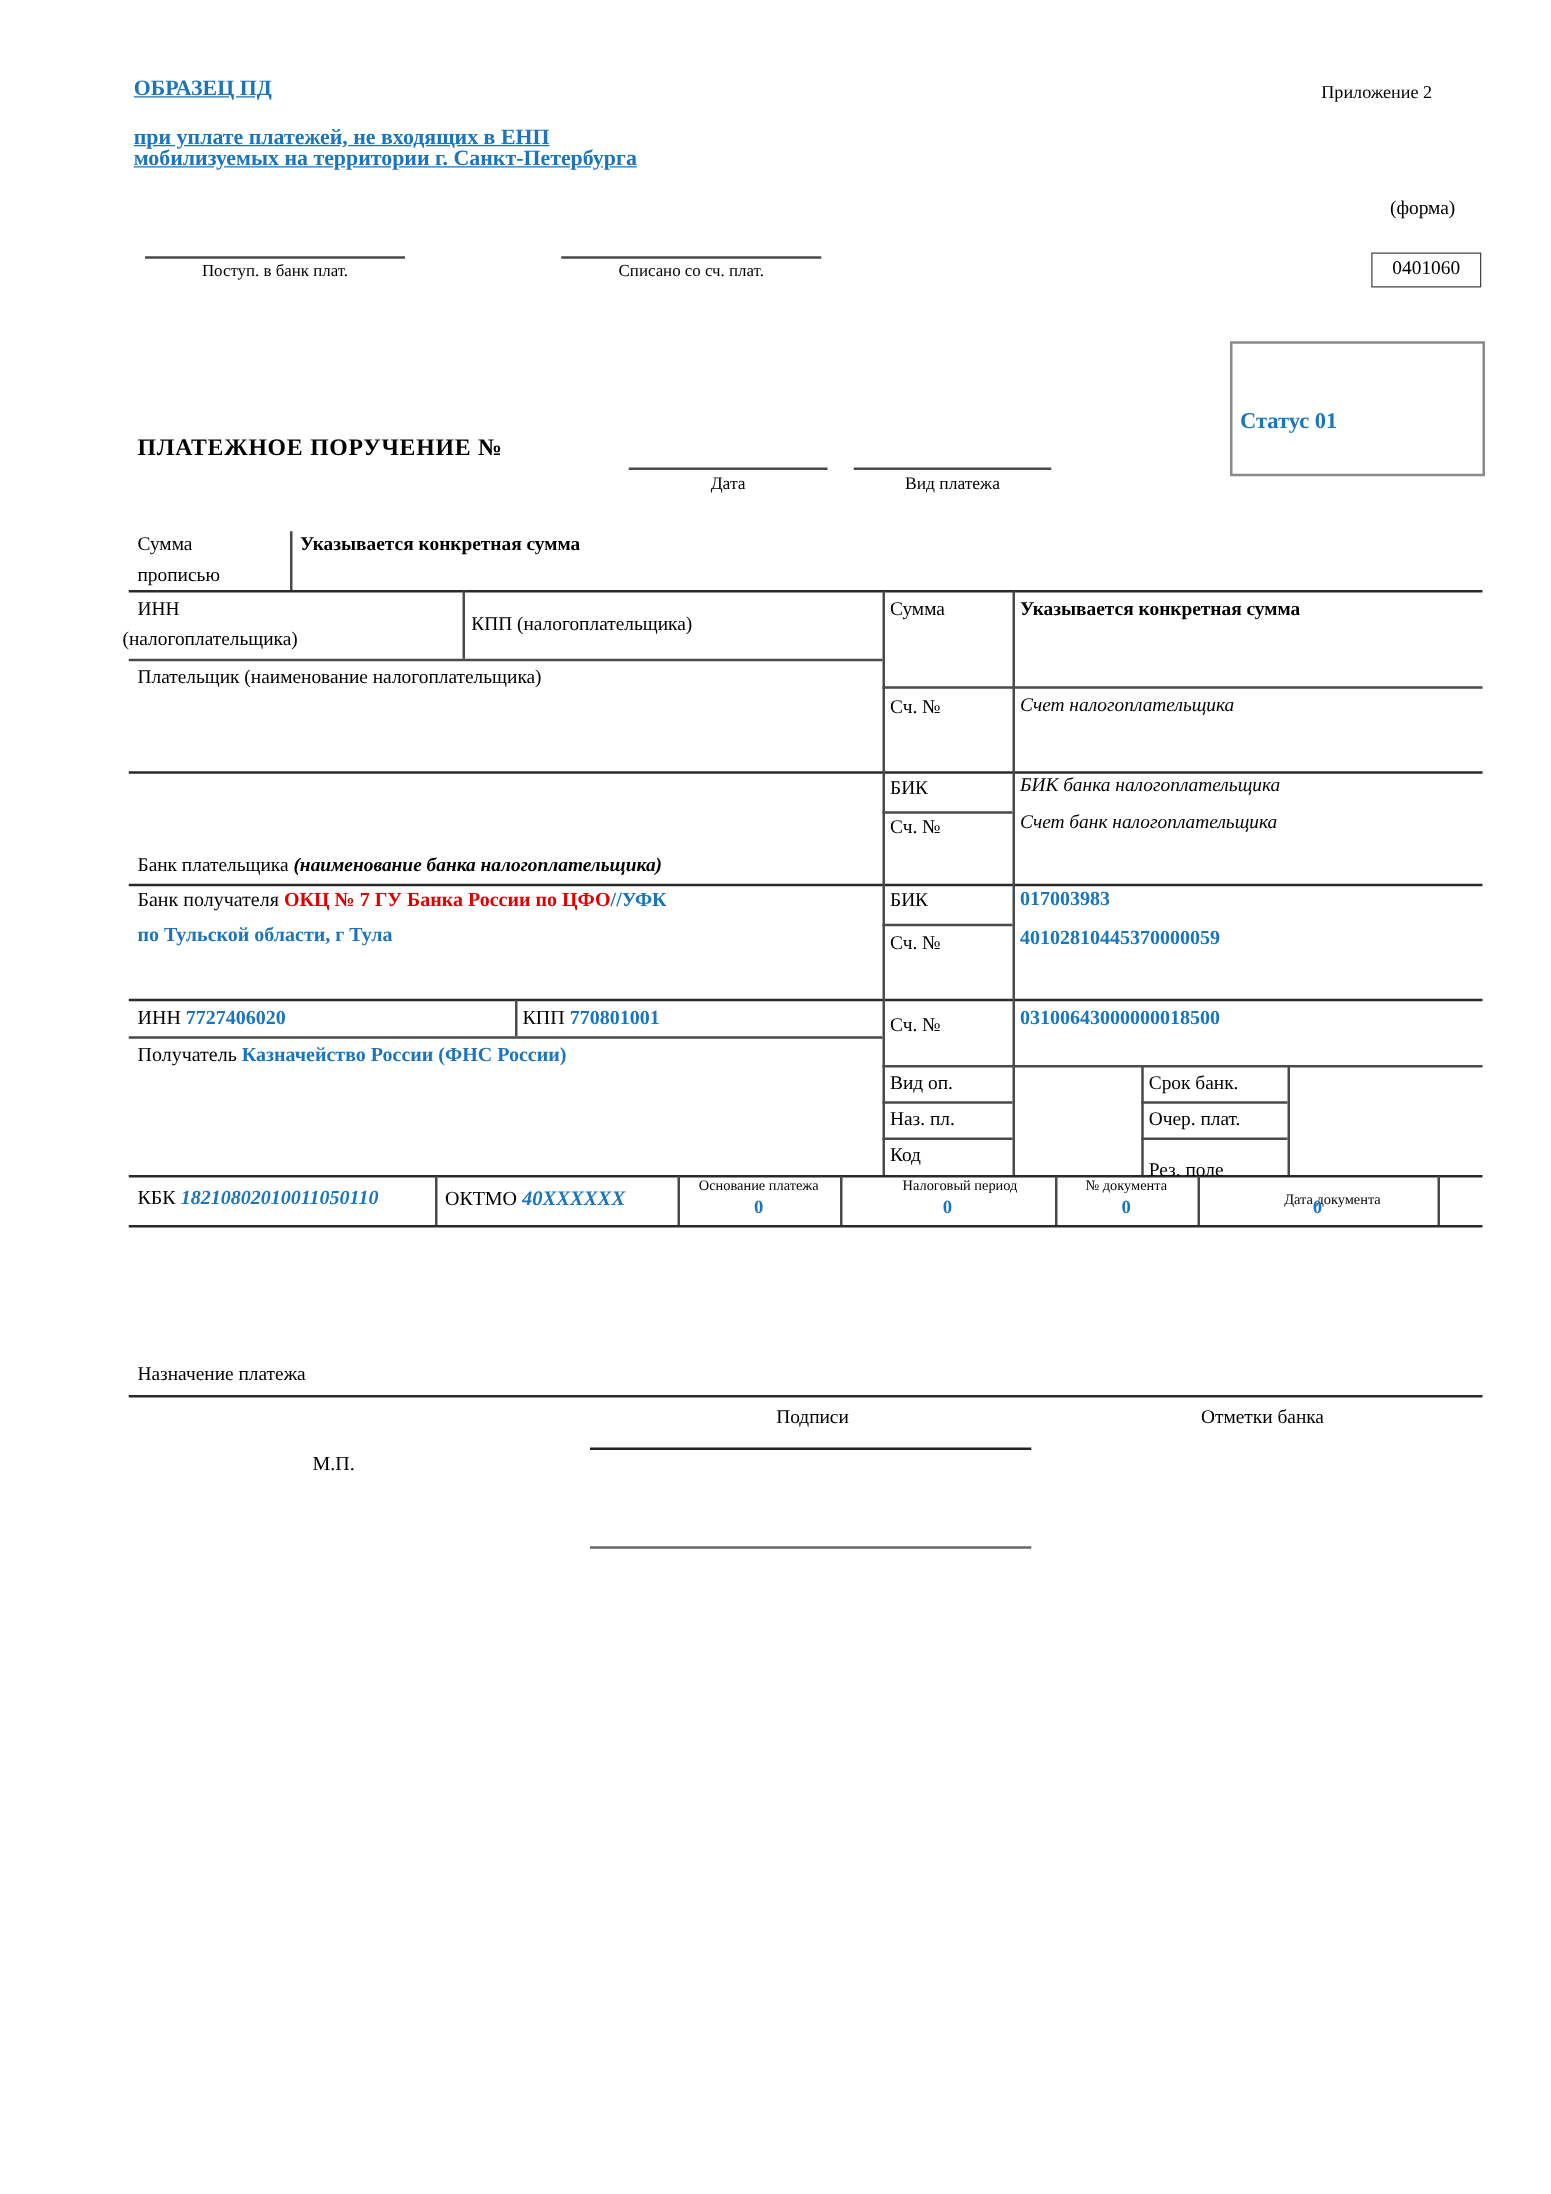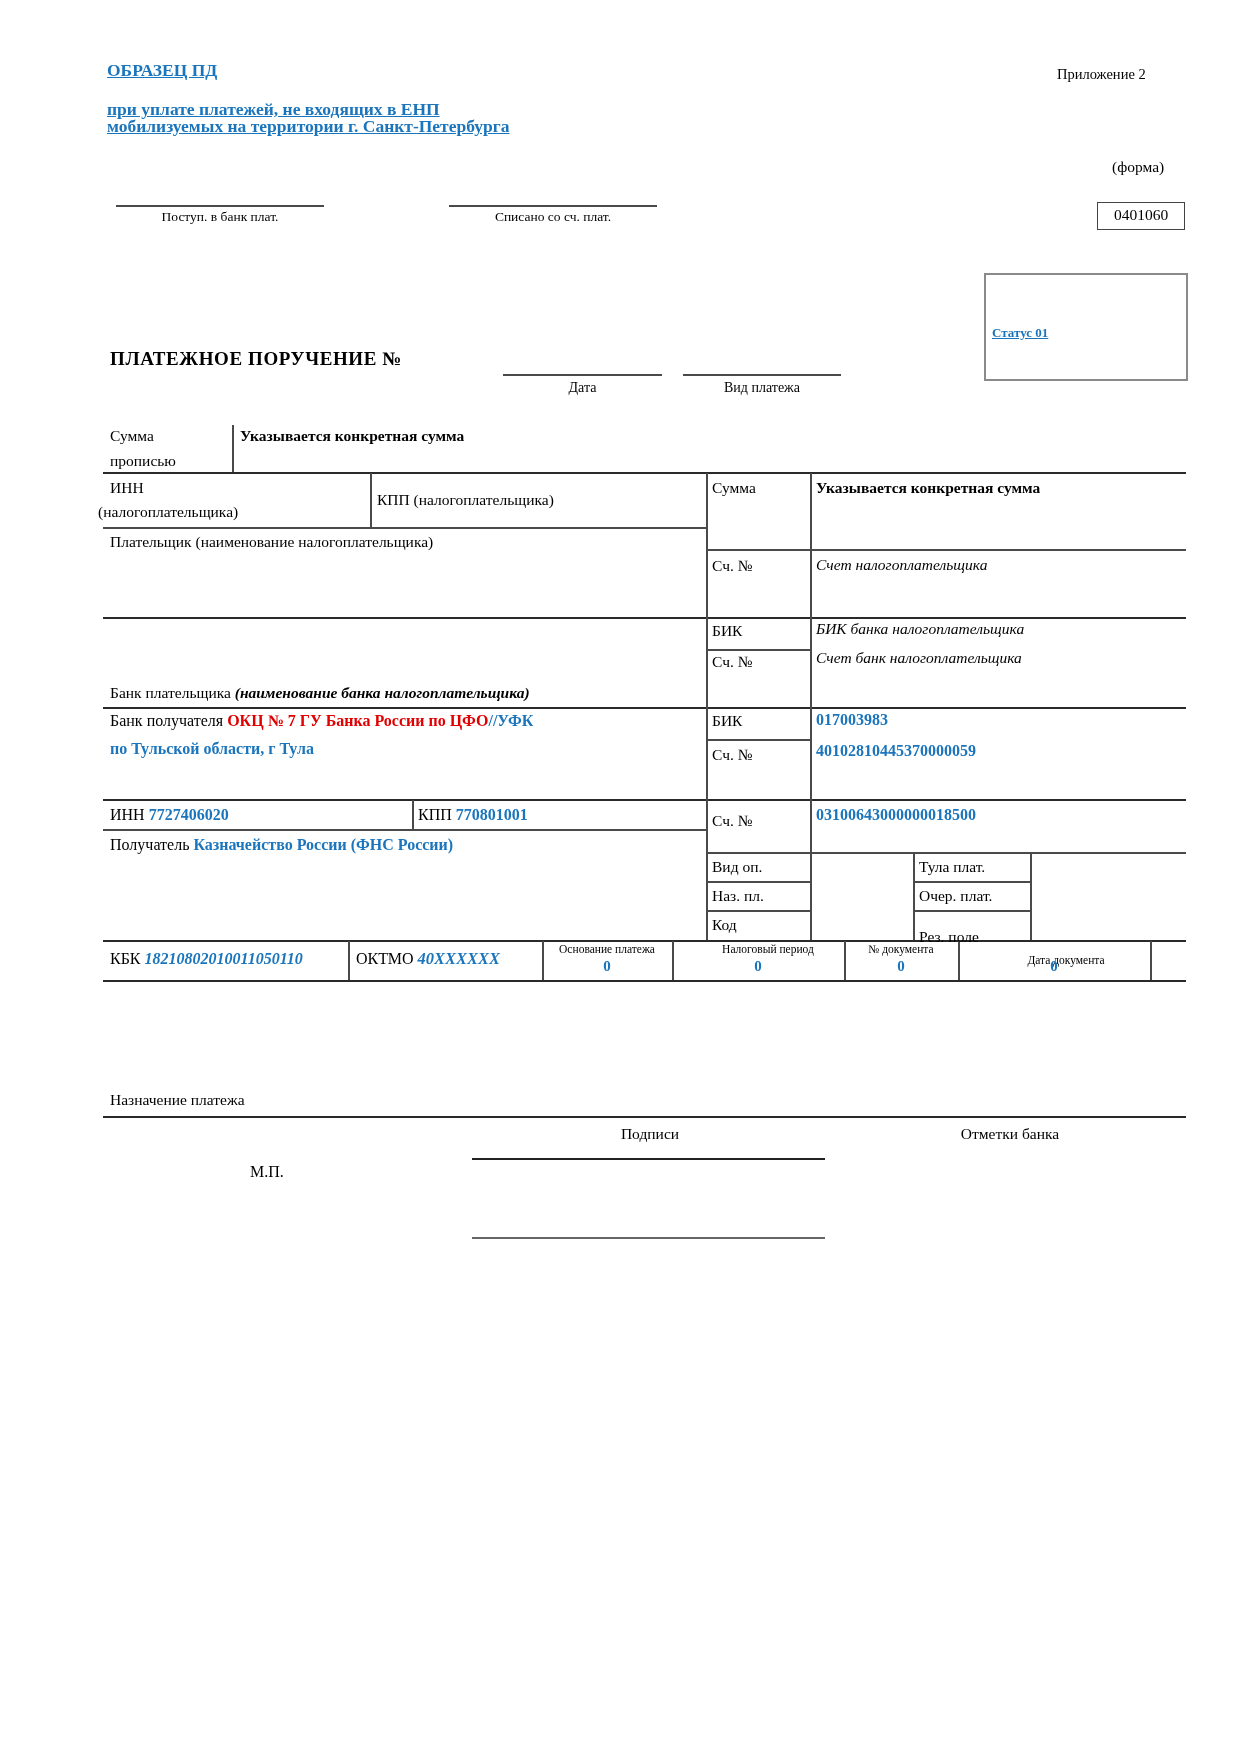--- a/index.html
+++ b/index.html
@@ -35,21 +35,21 @@
   <div class="box" style="left:1097px;top:202px;width:86px;height:26px;">
     <div class="ctr" style="width:100%;margin-top:3px;font-size:15.5px;">0401060</div>
   </div>
 
   <div class="hl thin" style="left:116px;top:205px;width:208px;"></div>
   <div class="t sm ctr" style="left:116px;top:209px;width:208px;">Поступ. в банк плат.</div>
   <div class="hl thin" style="left:449px;top:205px;width:208px;"></div>
   <div class="t sm ctr" style="left:449px;top:209px;width:208px;">Списано со сч. плат.</div>
 
   <div class="box" style="left:984px;top:273px;width:200px;height:104px;border-color:#8a8a8a;border-width:2px;"></div>
-  <div class="t b blue" style="left:992px;top:326px;font-size:13px;text-decoration:underline;">Статус 01</div>
+  <div class="t b blue" style="left:992px;top:326px;font-size:18px;">Статус 01</div>
 
   <div class="t b" style="left:110px;top:348px;font-size:19px;letter-spacing:0.6px;">ПЛАТЕЖНОЕ ПОРУЧЕНИЕ №</div>
   <div class="hl thin" style="left:503px;top:374px;width:159px;"></div>
   <div class="hl thin" style="left:683px;top:374px;width:158px;"></div>
   <div class="t ctr" style="left:503px;top:380px;width:159px;font-size:14px;">Дата</div>
   <div class="t ctr" style="left:683px;top:380px;width:158px;font-size:14px;">Вид платежа</div>
 
   <div class="t" style="left:110px;top:427px;">Сумма</div>
   <div class="t" style="left:110px;top:452px;">прописью</div>
   <div class="t b" style="left:240px;top:427px;">Указывается конкретная сумма</div>
@@ -122,21 +122,21 @@
   <div class="t" style="left:418px;top:806px;font-size:16px;">
     <span>КПП </span><span class="b blue">770801001</span>
   </div>
   <div class="t" style="left:712px;top:812px;">Сч. №</div>
   <div class="t b blue" style="left:816px;top:806px;font-size:16px;">03100643000000018500</div>
   <div class="t" style="left:110px;top:836px;font-size:16px;">
     <span>Получатель </span><span class="b blue">Казначейство России (ФНС России)</span>
   </div>
 
   <div class="t" style="left:712px;top:858px;">Вид оп.</div>
-  <div class="t" style="left:919px;top:858px;">Тула плат.</div>
+  <div class="t" style="left:919px;top:858px;">Срок банк.</div>
   <div class="t" style="left:712px;top:887px;">Наз. пл.</div>
   <div class="t" style="left:919px;top:887px;">Очер. плат.</div>
   <div class="t" style="left:712px;top:916px;">Код</div>
   <div class="t" style="left:919px;top:916px;margin-top:12px;">Рез. поле</div>
 
   <div class="t" style="left:110px;top:950px;font-size:16px;">
     <span>КБК </span><span class="b i blue">18210802010011050110</span>
   </div>
   <div class="t" style="left:356px;top:950px;font-size:16px;">
     <span>ОКТМО </span><span class="b i blue" style="font-size:16.5px;">40XXXXXX</span>

